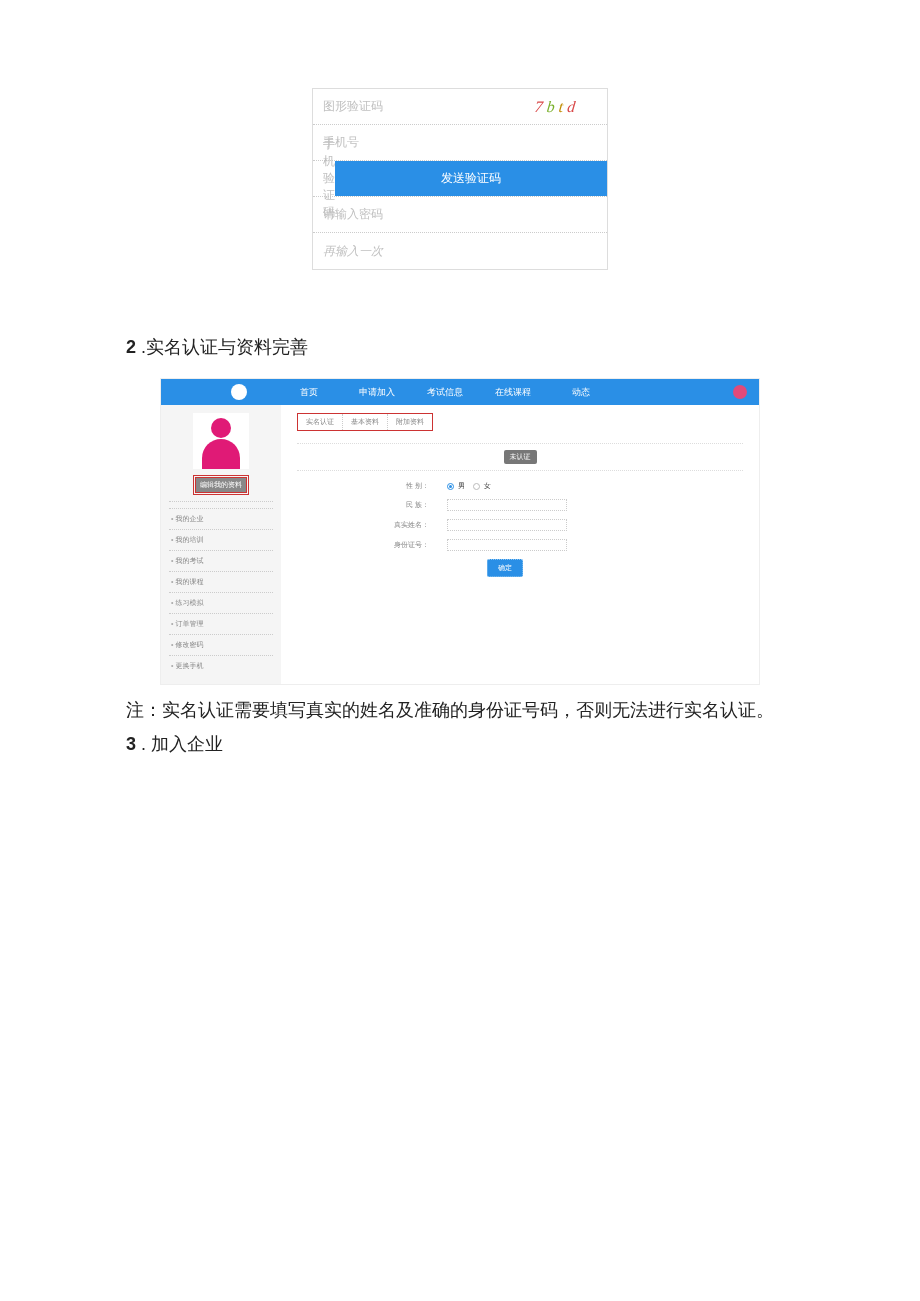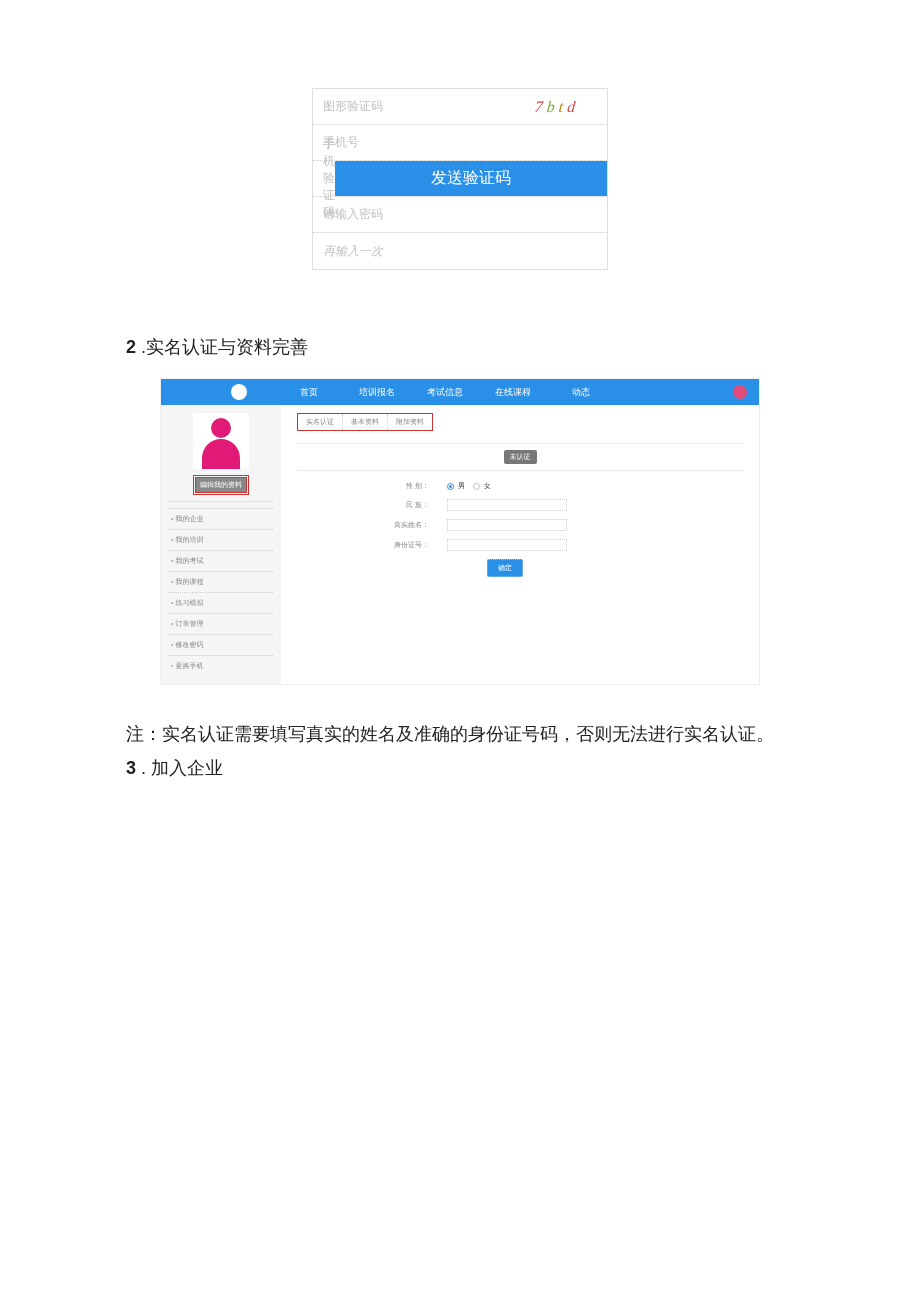--- a/index.html
+++ b/index.html
@@ -48,38 +48,38 @@
   .captcha-img .c1 { color: #d94a4a; }
   .captcha-img .c2 { color: #7ab02c; }
   .captcha-img .c3 { color: #c08c00; }
   .captcha-img .c4 { color: #d94a4a; }
   .send-btn {
     background: #2a8fe6;
     color: #fff;
     width: 100%;
     height: 100%;
     display:flex; align-items:center; justify-content:center;
-    font-size: 16px;
+    font-size: 12px;
   }
 
   
   .body-text {
     width: 740px;
     margin: 0 auto;
     font-size: 18px;
     line-height: 1.9;
     color: #222;
   }
   .section-num { font-weight: 600; }
   .body-text p { text-indent: 2em; }
 
   
   .app {
     width: 600px;
-    margin: 14px auto 32px auto;
+    margin: 14px auto 8px auto;
     font-size: 8px;
     border: 1px solid #eee;
   }
   .app-top {
     background: #2a8fe6;
     color: #fff;
     display: flex;
     align-items: center;
     height: 26px;
   }
@@ -261,21 +261,21 @@
     <p>
       <span class="section-num">2</span>
       <span>.实名认证与资料完善</span>
     </p>
   </div>
 
   <div class="app">
     <div class="app-top">
       <div class="logo-circ"></div>
       <div class="nav-item">首页</div>
-      <div class="nav-item">培训报名</div>
+      <div class="nav-item">申请加入</div>
       <div class="nav-item">考试信息</div>
       <div class="nav-item">在线课程</div>
       <div class="nav-item">动态</div>
       <div class="avatar-right"></div>
     </div>
     <div class="app-body">
       <div class="sidebar">
         <div class="sb-avatar-box">
           <div class="sb-avatar-wrap">
             <div class="sb-avatar-silhouette">

